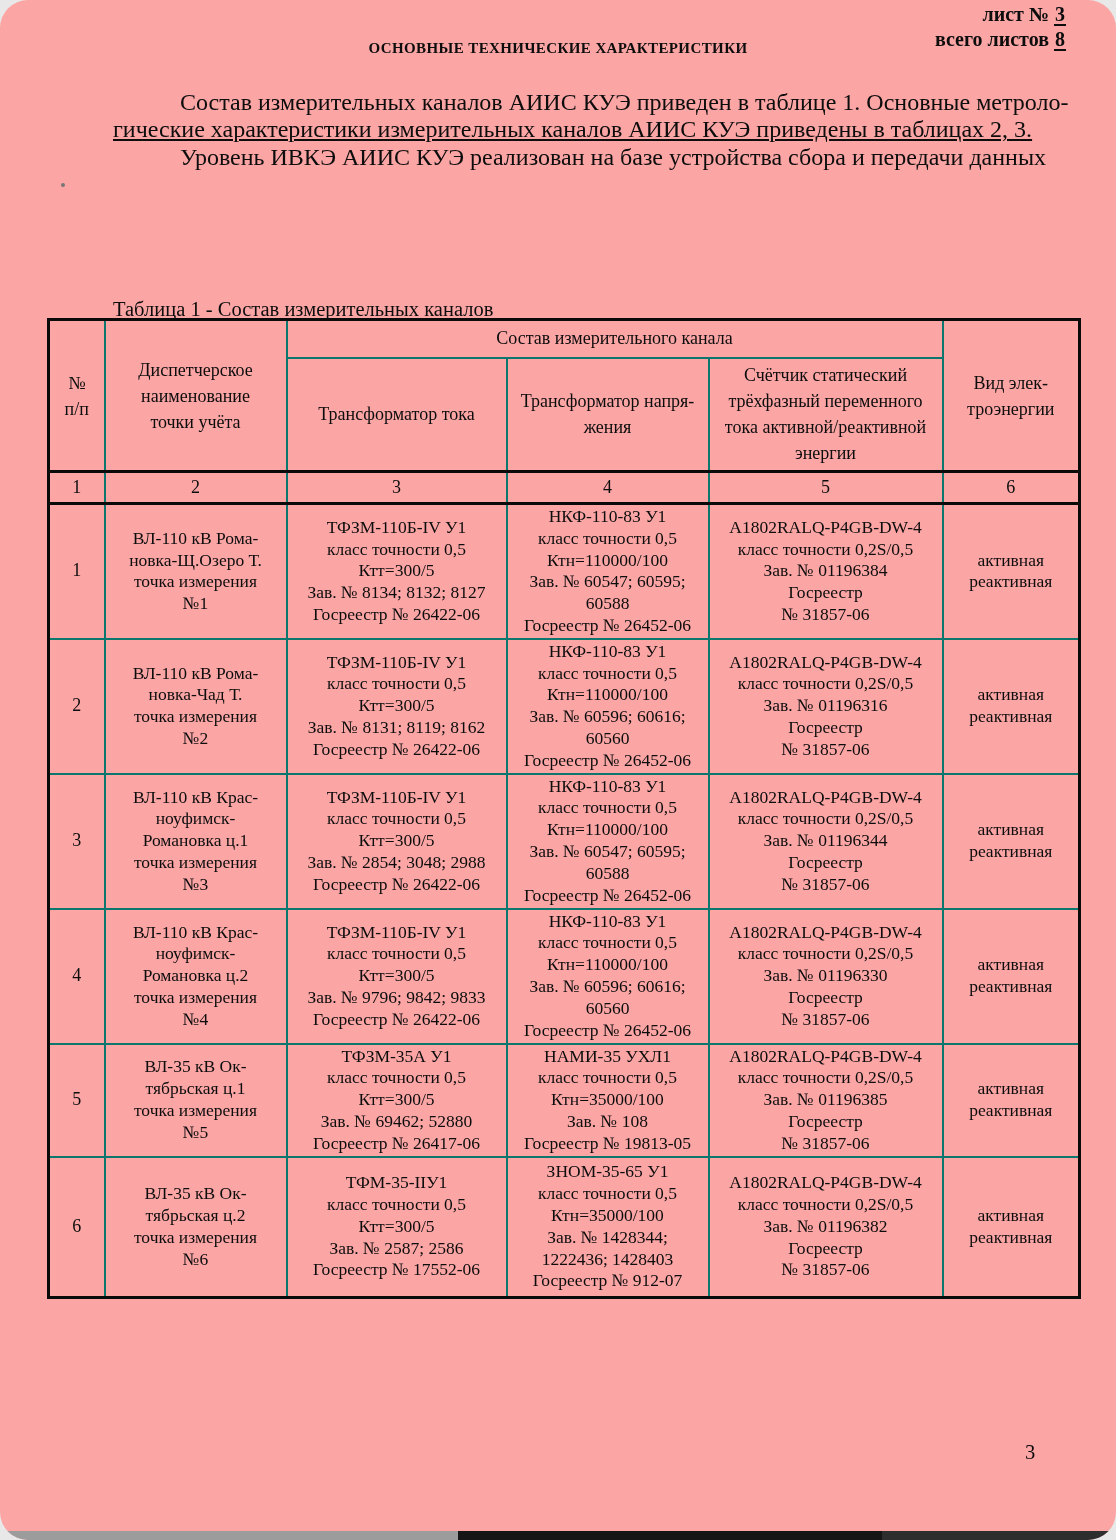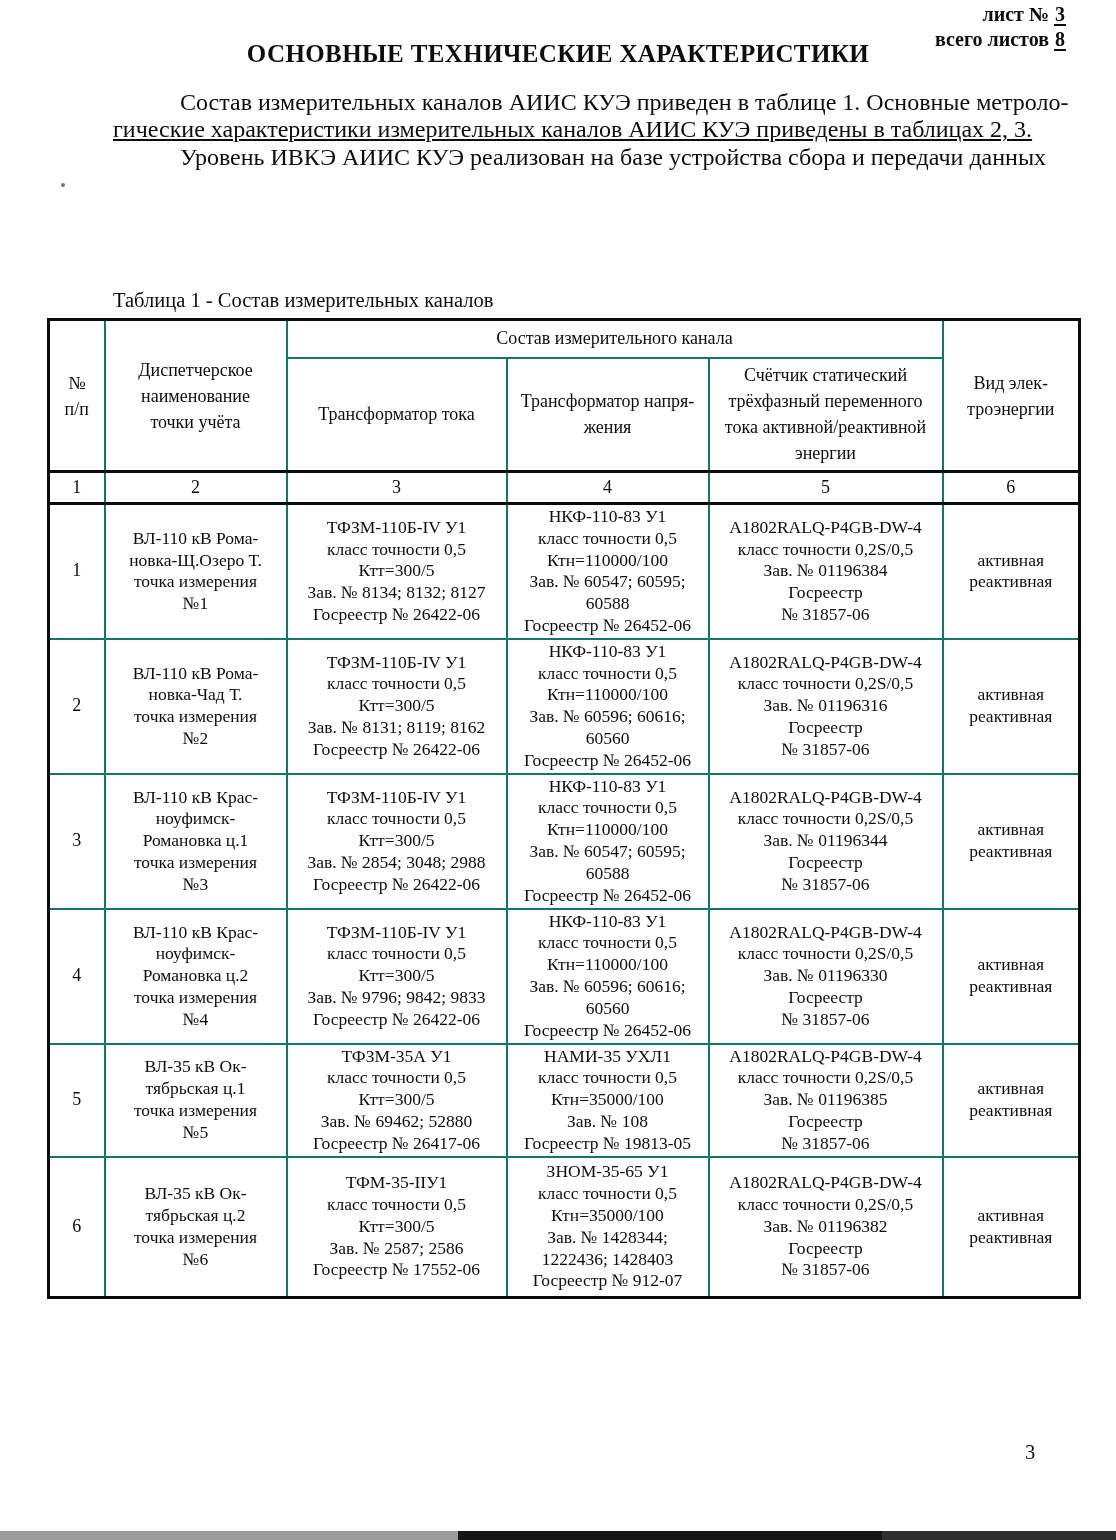--- a/index.html
+++ b/index.html
@@ -1,47 +1,48 @@
 <!DOCTYPE html>
 <html lang="ru"><head>
 <meta charset="utf-8">
 <style>
   html,body{margin:0;padding:0;background:#e8e8e8;}
   .page{
     position:relative;
     width:1116px;height:1540px;
-    background:#ffffff;
+    background:#fca5a5;
     overflow:hidden;
     font-family:"Liberation Serif","DejaVu Serif",serif;
     color:#0d0d0d;
     margin:0 auto;
+    border-radius:28px;
   }
   
   .sheet-info{
     position:absolute;top:2px;right:50px;
     text-align:right;font-size:20px;line-height:25px;font-weight:bold;
   }
   .u{border-bottom:2px solid #0d0d0d;padding:0 1px 0 1px;display:inline-block;line-height:20px;}
   
   .title{
     position:absolute;top:40px;left:0;width:100%;
     margin:0;text-align:center;
-    font-size:25px;font-weight:bold;letter-spacing:.4px;
+    font-size:15px;font-weight:bold;letter-spacing:.4px;
   }
   
   .body-text{
     position:absolute;left:113px;top:89px;width:929px;
     font-size:24px;line-height:27.3px;
   }
   .tline{text-align:justify;text-align-last:justify;white-space:nowrap;}
   .tline.last{text-align-last:left;text-decoration:underline;}
   .tline.indent{text-indent:67px;}
   
   .caption{
-    position:absolute;left:113px;top:289px;
+    position:absolute;left:113px;top:298px;
     font-size:20.5px;
   }
   
   table.main{
     position:absolute;left:47px;top:318px;
     width:1031px;table-layout:fixed;
     border-collapse:collapse;
     border:3px solid #0a0a0a;
     font-size:17.5px;
   }

